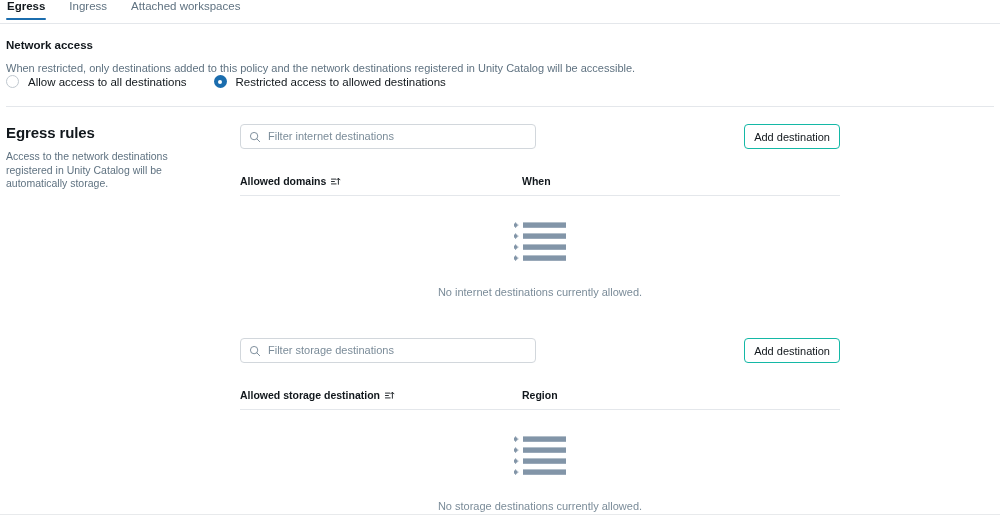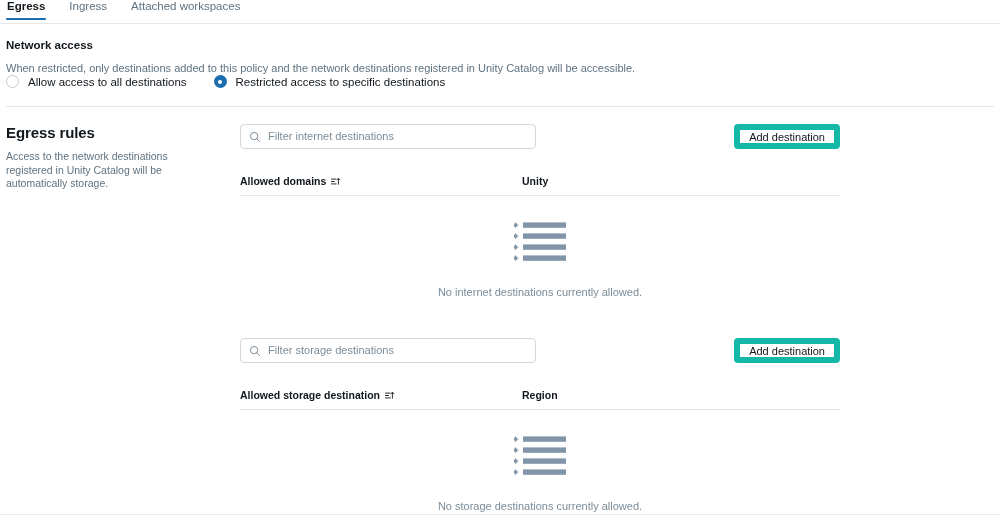--- a/index.html
+++ b/index.html
@@ -167,21 +167,21 @@
   .filter-input .ph {
     font-size: 11px;
     color: #7b8c99;
     line-height: 13px;
   }
   .search-icon { flex: 0 0 auto; display: block; }
 
   .btn {
     height: 25px;
     min-width: 89px;
-    border: 6px solid #14b8a6;
+    border: 1px solid #14b8a6;
     border-radius: 4px;
     background: #fff;
     font-family: "Liberation Sans", sans-serif;
     font-size: 11px;
     color: #11171c;
     cursor: pointer;
     padding: 0 9px;
     white-space: nowrap;
   }
 
@@ -250,21 +250,21 @@
     <div class="section-title">Network access</div>
     <p class="section-desc">When restricted, only destinations added to this policy and the network destinations registered in Unity Catalog will be accessible.</p>
 
     <div class="radio-row">
       <div class="radio-opt">
         <span class="radio-mark"></span>
         <span>Allow access to all destinations</span>
       </div>
       <div class="radio-opt">
         <span class="radio-mark checked"></span>
-        <span>Restricted access to specific destinations</span>
+        <span>Restricted access to allowed destinations</span>
       </div>
     </div>
 
     <div class="hdivider divider-top"></div>
   </div>
 
   <div class="egress">
 
     <div class="egress-left">
       <div class="egress-title">Egress rules</div>
@@ -290,21 +290,21 @@
             <span>Allowed domains</span>
             <svg class="sort-icon" width="11" height="11" viewBox="0 0 16 16">
               <line x1="1.5" y1="4.5" x2="9" y2="4.5" stroke="#11171c" stroke-width="1.3"></line>
               <line x1="1.5" y1="8" x2="7" y2="8" stroke="#11171c" stroke-width="1.3"></line>
               <line x1="1.5" y1="11.5" x2="9.5" y2="11.5" stroke="#11171c" stroke-width="1.3"></line>
               <path d="M12.2 12.6 L12.2 3.4" stroke="#11171c" stroke-width="1.3"></path>
               <path d="M9.9 5.6 L12.2 3.2 L14.5 5.6" fill="none" stroke="#11171c" stroke-width="1.3" stroke-linecap="round"></path>
             </svg>
           </div>
           <div class="th th-col2">
-            <span>Unity</span>
+            <span>When</span>
           </div>
         </div>
 
         <div class="empty-state">
           <svg class="empty-illus" width="52" height="44" viewBox="0 0 52 44">
             <g fill="#8295a8">
               <rect x="0" y="2.5" width="3.2" height="3.2"></rect>
               <rect x="1.1" y="1.4" width="1" height="5.4"></rect>
               <rect x="-1" y="3.6" width="5.4" height="1"></rect>
               <rect x="9" y="1.4" width="43" height="5.4" fill="#8295a8"></rect>

